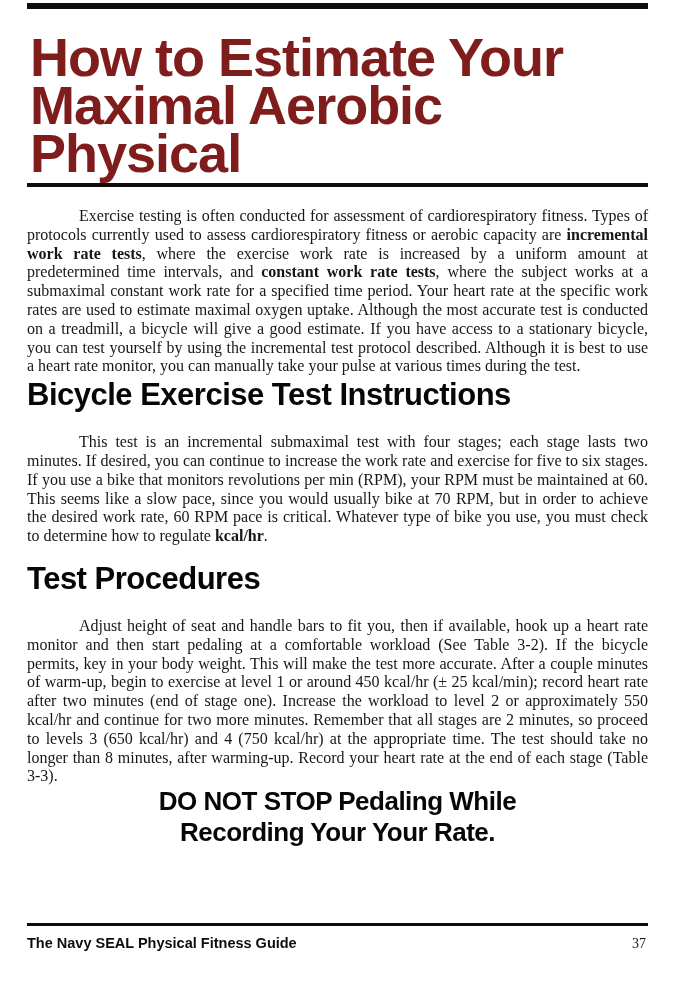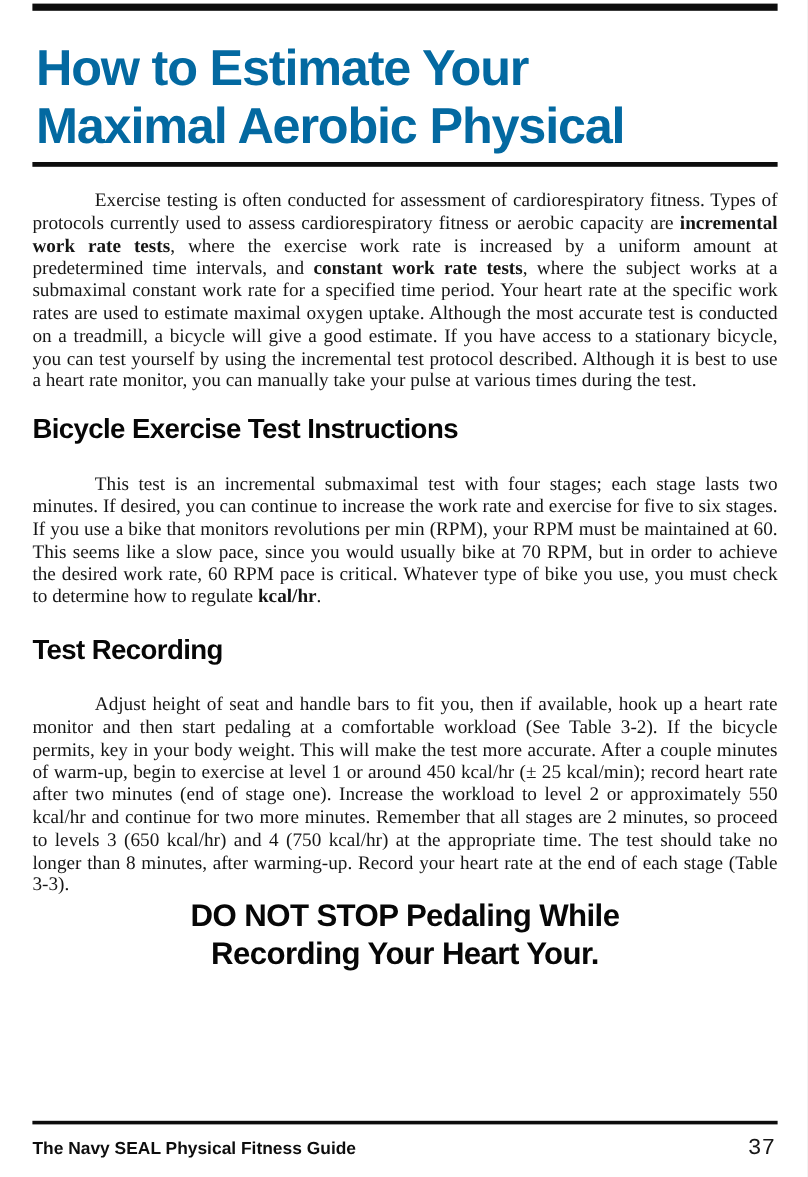--- a/index.html
+++ b/index.html
@@ -19,81 +19,81 @@
     position: absolute;
     top: 3px; left: 27px; right: 25px;
     height: 6px;
     background: #0d0d0d;
   }
   h1.title {
     margin: 0 0 0 3px;
     padding-top: 33px;
     font-family: "Liberation Sans", sans-serif;
     font-weight: 700;
-    font-size: 42px;
+    font-size: 54px;
     line-height: 48px;
     letter-spacing: -1px;
-    color: #0369a1;
+    color: #7f1d1d;
   }
   .title-rule {
     margin-top: 6px;
     height: 4px;
     background: #0d0d0d;
   }
   p.body {
     margin: 20px 0 0 0;
     font-size: 16px;
     line-height: 18.8px;
     text-align: justify;
     text-indent: 52px;
     color: #161616;
   }
   p.body .b { font-weight: 700; }
   h2.section {
-    margin: 11px 0 0 0;
+    margin: 1px 0 0 0;
     font-family: "Liberation Sans", sans-serif;
     font-weight: 700;
-    font-size: 23px;
+    font-size: 31px;
     line-height: 36px;
     letter-spacing: -0.5px;
     color: #070707;
   }
   h2.section.second { margin-top: 15px; }
   .callout {
     text-align: center;
     font-family: "Liberation Sans", sans-serif;
     font-weight: 700;
     font-size: 26px;
     line-height: 31px;
     letter-spacing: -0.5px;
     color: #070707;
   }
   .footer {
     position: absolute;
-    left: 27px; right: 25px; bottom: 13px;
+    left: 27px; right: 25px; bottom: 29px;
   }
   .footer-rule {
     height: 3px;
     background: #0d0d0d;
     margin-bottom: 9px;
   }
   .footer-row {
     display: flex;
     justify-content: space-between;
     align-items: baseline;
   }
   .footer-title {
     font-family: "Liberation Sans", sans-serif;
     font-weight: 700;
     font-size: 14.5px;
     color: #0d0d0d;
   }
   .page-number {
-    font-family: Liberation Mono, monospace;
-    font-size: 19px;
+    font-family: Liberation Serif, serif;
+    font-size: 14px;
     color: #161616;
     padding-right: 2px;
   }
 </style>
 </head>
 <body>
 
 <div class="page">
 
   <div class="top-bar"></div>
@@ -101,25 +101,25 @@
   <h1 class="title"><span>How to Estimate Your</span><br><span>Maximal Aerobic Physical</span></h1>
 
   <div class="title-rule"></div>
 
   <p class="body"><span>Exercise testing is often conducted for assessment of cardiorespiratory fitness. Types of protocols currently used to assess cardiorespiratory fitness or aerobic capacity are </span><span class="b">incremental work rate tests</span><span>, where the exercise work rate is increased by a uniform amount at predetermined time intervals, and </span><span class="b">constant work rate tests</span><span>, where the subject works at a submaximal constant work rate for a specified time period. Your heart rate at the specific work rates are used to estimate maximal oxygen uptake. Although the most accurate test is conducted on a treadmill, a bicycle will give a good estimate. If you have access to a stationary bicycle, you can test yourself by using the incremental test protocol described. Although it is best to use a heart rate monitor, you can manually take your pulse at various times during the test.</span></p>
 
   <h2 class="section">Bicycle Exercise Test Instructions</h2>
 
   <p class="body"><span>This test is an incremental submaximal test with four stages; each stage lasts two minutes. If desired, you can continue to increase the work rate and exercise for five to six stages. If you use a bike that monitors revolutions per min (RPM), your RPM must be maintained at 60. This seems like a slow pace, since you would usually bike at 70 RPM, but in order to achieve the desired work rate, 60 RPM pace is critical. Whatever type of bike you use, you must check to determine how to regulate </span><span class="b">kcal/hr</span><span>.</span></p>
 
-  <h2 class="section second">Test Recording</h2>
+  <h2 class="section second">Test Procedures</h2>
 
   <p class="body"><span>Adjust height of seat and handle bars to fit you, then if available, hook up a heart rate monitor and then start pedaling at a comfortable workload (See Table 3-2). If the bicycle permits, key in your body weight. This will make the test more accurate. After a couple minutes of warm-up, begin to exercise at level 1 or around 450 kcal/hr (± 25 kcal/min); record heart rate after two minutes (end of stage one). Increase the workload to level 2 or approximately 550 kcal/hr and continue for two more minutes. Remember that all stages are 2 minutes, so proceed to levels 3 (650 kcal/hr) and 4 (750 kcal/hr) at the appropriate time. The test should take no longer than 8 minutes, after warming-up. Record your heart rate at the end of each stage (Table 3-3).</span></p>
 
-  <div class="callout"><span>DO NOT STOP Pedaling While</span><br><span>Recording Your Heart Your.</span></div>
+  <div class="callout"><span>DO NOT STOP Pedaling While</span><br><span>Recording Your Your Rate.</span></div>
 
   <div class="footer">
     <div class="footer-rule"></div>
     <div class="footer-row">
       <span class="footer-title">The Navy SEAL Physical Fitness Guide</span>
       <span class="page-number">37</span>
     </div>
   </div>
 
 </div>

